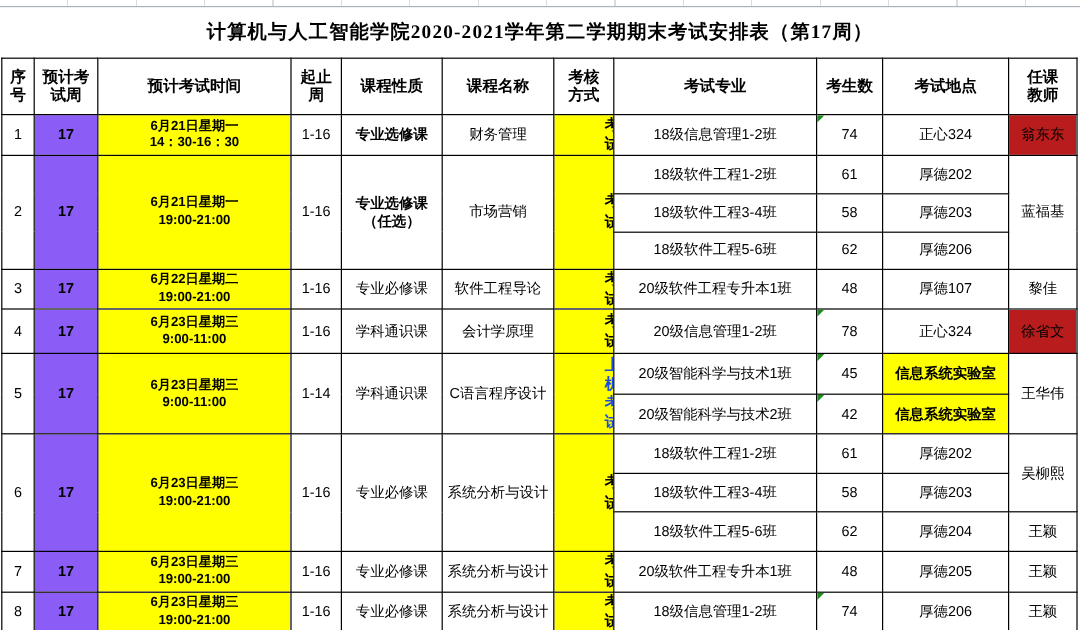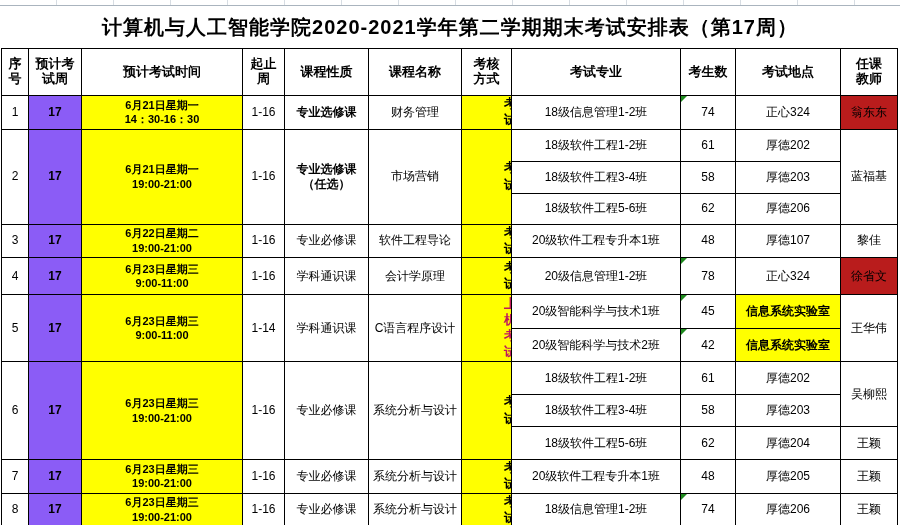--- a/index.html
+++ b/index.html
@@ -1,25 +1,25 @@
 <!DOCTYPE html>
 <html><head>
 <meta charset="utf-8">
 <style>
   html,body{margin:0;padding:0;background:#fff;}
   body{width:900px;height:525px;overflow:hidden;font-family:"Liberation Sans","DejaVu Sans",sans-serif;color:#000;}
   .topstrip{height:5px;background:repeating-linear-gradient(to right,#ffffff 0 56px,#d7dde3 56px 57px);border-bottom:1px solid #aab4be;}
-  .title{height:42px;display:flex;align-items:center;justify-content:center;font-size:20px;font-weight:bold;letter-spacing:1px;}
+  .title{height:42px;display:flex;align-items:center;justify-content:center;font-size:16px;font-weight:bold;letter-spacing:1px;font-family:Liberation Serif, serif;}
   table{border-collapse:collapse;table-layout:fixed;width:896px;margin-left:1px;}
   td{border:1px solid #000;text-align:center;vertical-align:middle;font-size:12px;padding:0 2px;overflow:hidden;line-height:1.25;}
   td.hd{font-weight:bold;font-size:13px;white-space:pre-line;line-height:1.15;}
   td.w{background:#8b5cf6;font-weight:bold;font-size:12px;}
   td.t{background:#FFFF00;font-weight:bold;font-size:11px;white-space:pre-line;line-height:1.3;}
   td.m{background:#FFFF00;font-weight:bold;font-size:13px;padding-left:42px;}
-  td.m.red{color:#be185d;margin-left:24px;}
+  td.m.red{color:#1d4ed8;margin-left:24px;}
   td.y{background:#FFFF00;font-weight:bold;}
   td.g{background:#b91c1c;}
   td.pre{white-space:pre-line;font-weight:bold;}
   td.flag{position:relative;}
   td.flag::before{content:"";position:absolute;top:0;left:0;width:0;height:0;border-top:6px solid #1e8a1e;border-right:6px solid transparent;}
 </style>
 </head>
 <body>
 
 <div class="topstrip"></div>

